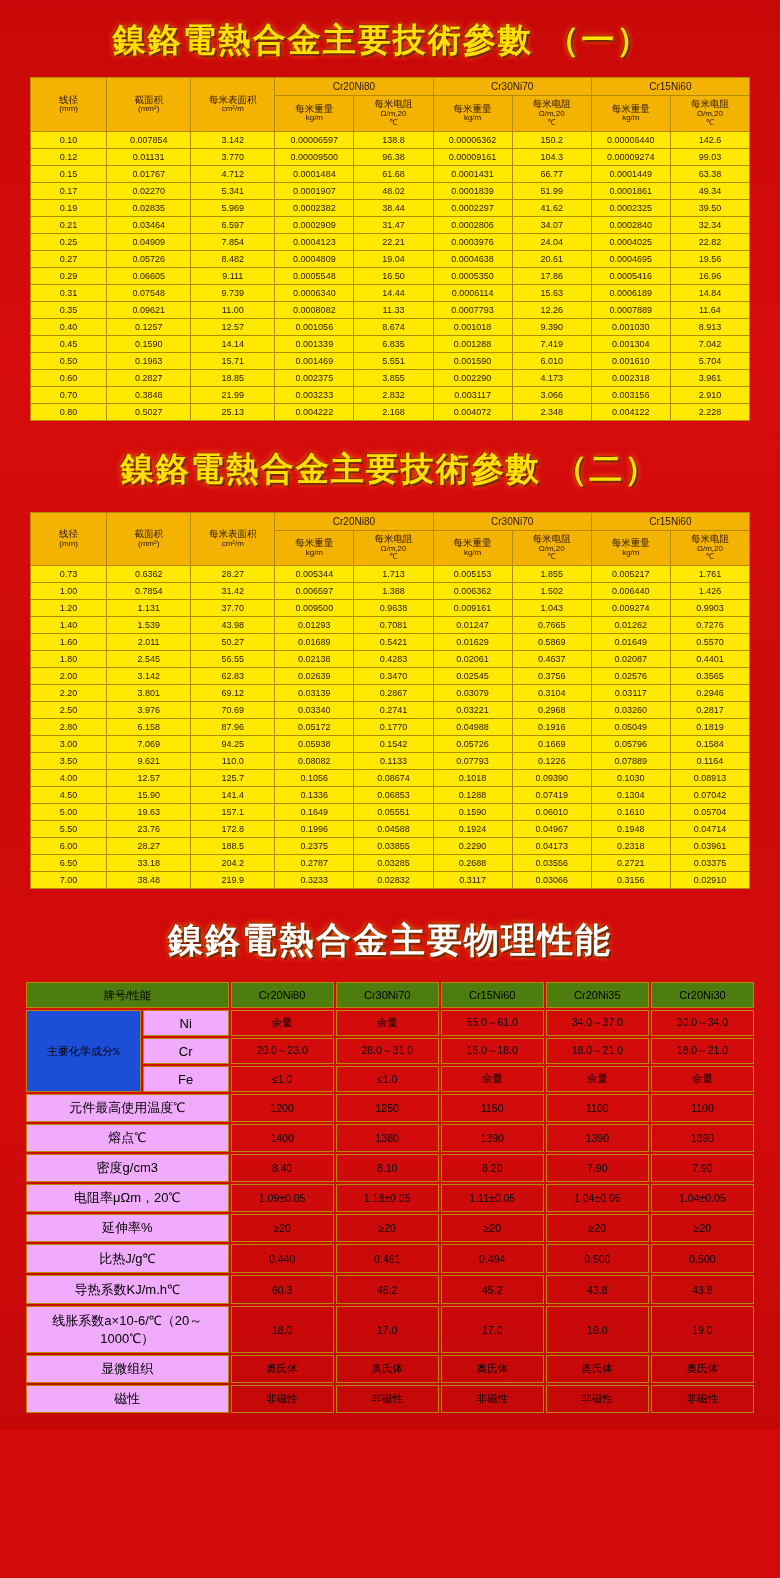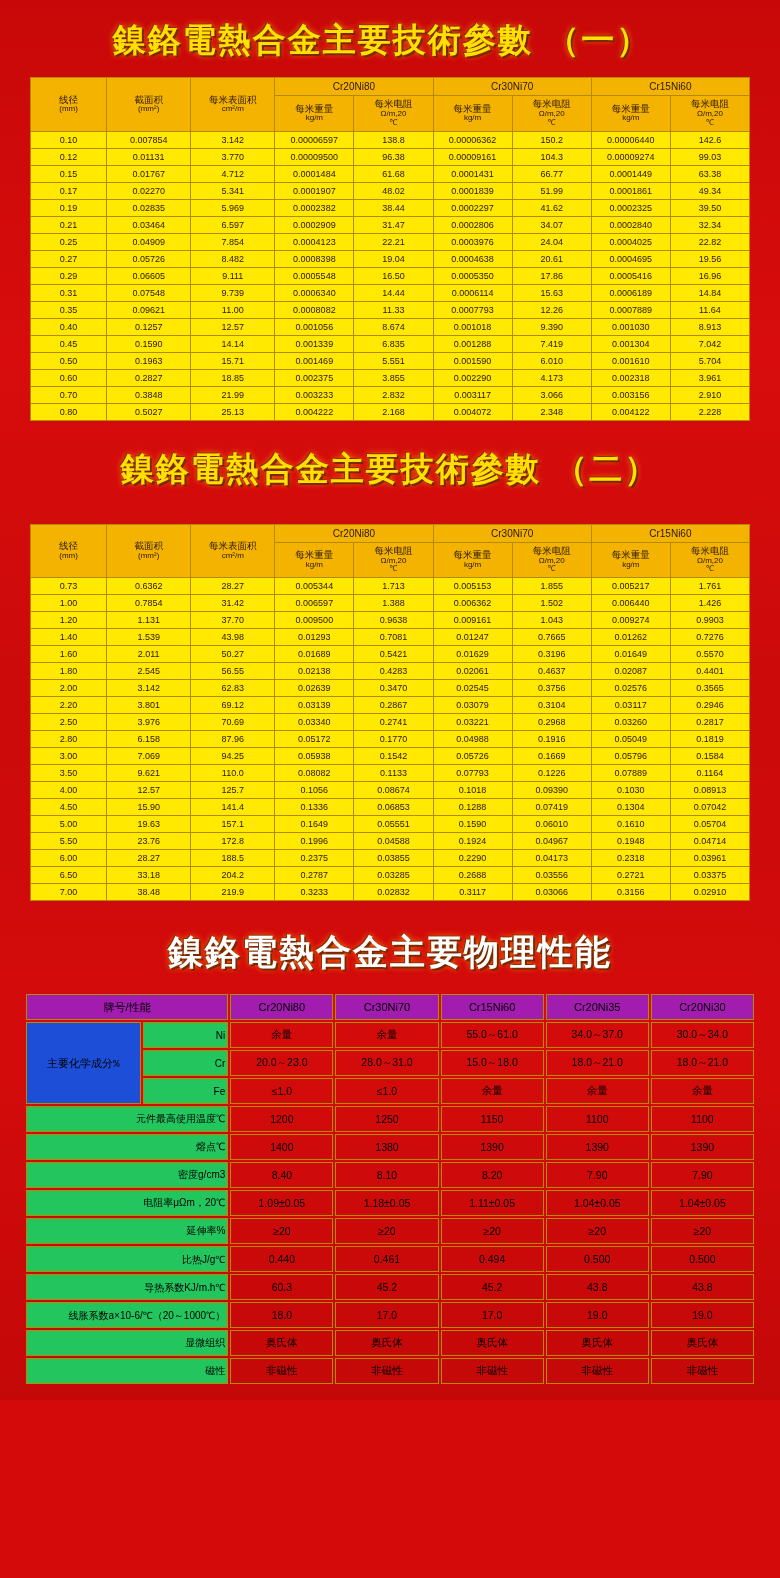--- a/index.html
+++ b/index.html
@@ -23,21 +23,21 @@
     font-family: "DejaVu Serif", serif;
     font-weight: bold;
     color: #ffe000;
     letter-spacing: 2px;
     text-shadow:
        2px 2px 0 #7a2800,
       -1px -1px 0 #8a3000,
        0 0 6px #ff9000;
   }
   #title1 { font-size: 33px; padding: 18px 16px 14px 0; }
-  #title2 { font-size: 33px; padding: 26px 0 32px 0; }
+  #title2 { font-size: 33px; padding: 26px 0 20px 0; }
   #title3 { font-size: 35px; padding: 28px 0 16px 0; color:#ffffff; }
 
   
   .tbl-wrap { display: flex; justify-content: center; }
   table.spec {
     border-collapse: collapse;
     background: #ffe900;
     font-size: 9px;
     color: #2a1500;
     font-family: "Liberation Sans", sans-serif;
@@ -73,28 +73,27 @@
   
   #table3 { width: 732px; font-size: 10.5px; }
   #table3 th, #table3 td {
     border: 1px solid #b38a00;
     text-align: center;
     vertical-align: middle;
     padding: 4px 2px;
     height: 26px;
   }
   #table3 thead th {
-    background: #a21caf;
+    background: #4d7c0f;
     font-weight: normal;
     font-size: 11px;
   }
   #table3 td.rowhdr {
-    background: #22c55e;
-    font-size: 10px;
-    text-align: right;
+    background: #f0abfc;
+    font-size: 13px;
   }
   #table3 td.grouphdr {
     background: #1d4ed8;
     font-size: 11px;
     font-family: Liberation Mono, monospace;
   }
   #table3 col.h0 { width: 118px; }
   #table3 col.h1 { width: 88px; }
   #table3 col.v  { width: 105px; }
 </style>
@@ -218,21 +217,21 @@
             <td>22.21</td>
             <td>0.0003976</td>
             <td>24.04</td>
             <td>0.0004025</td>
             <td>22.82</td>
           </tr>
           <tr>
             <td>0.27</td>
             <td>0.05726</td>
             <td>8.482</td>
-            <td>0.0008398</td>
+            <td>0.0004809</td>
             <td>19.04</td>
             <td>0.0004638</td>
             <td>20.61</td>
             <td>0.0004695</td>
             <td>19.56</td>
           </tr>
           <tr>
             <td>0.29</td>
             <td>0.06605</td>
             <td>9.111</td>
@@ -423,21 +422,21 @@
             <td>0.01262</td>
             <td>0.7276</td>
           </tr>
           <tr>
             <td>1.60</td>
             <td>2.011</td>
             <td>50.27</td>
             <td>0.01689</td>
             <td>0.5421</td>
             <td>0.01629</td>
-            <td>0.3196</td>
+            <td>0.5869</td>
             <td>0.01649</td>
             <td>0.5570</td>
           </tr>
           <tr>
             <td>1.80</td>
             <td>2.545</td>
             <td>56.55</td>
             <td>0.02138</td>
             <td>0.4283</td>
             <td>0.02061</td>

